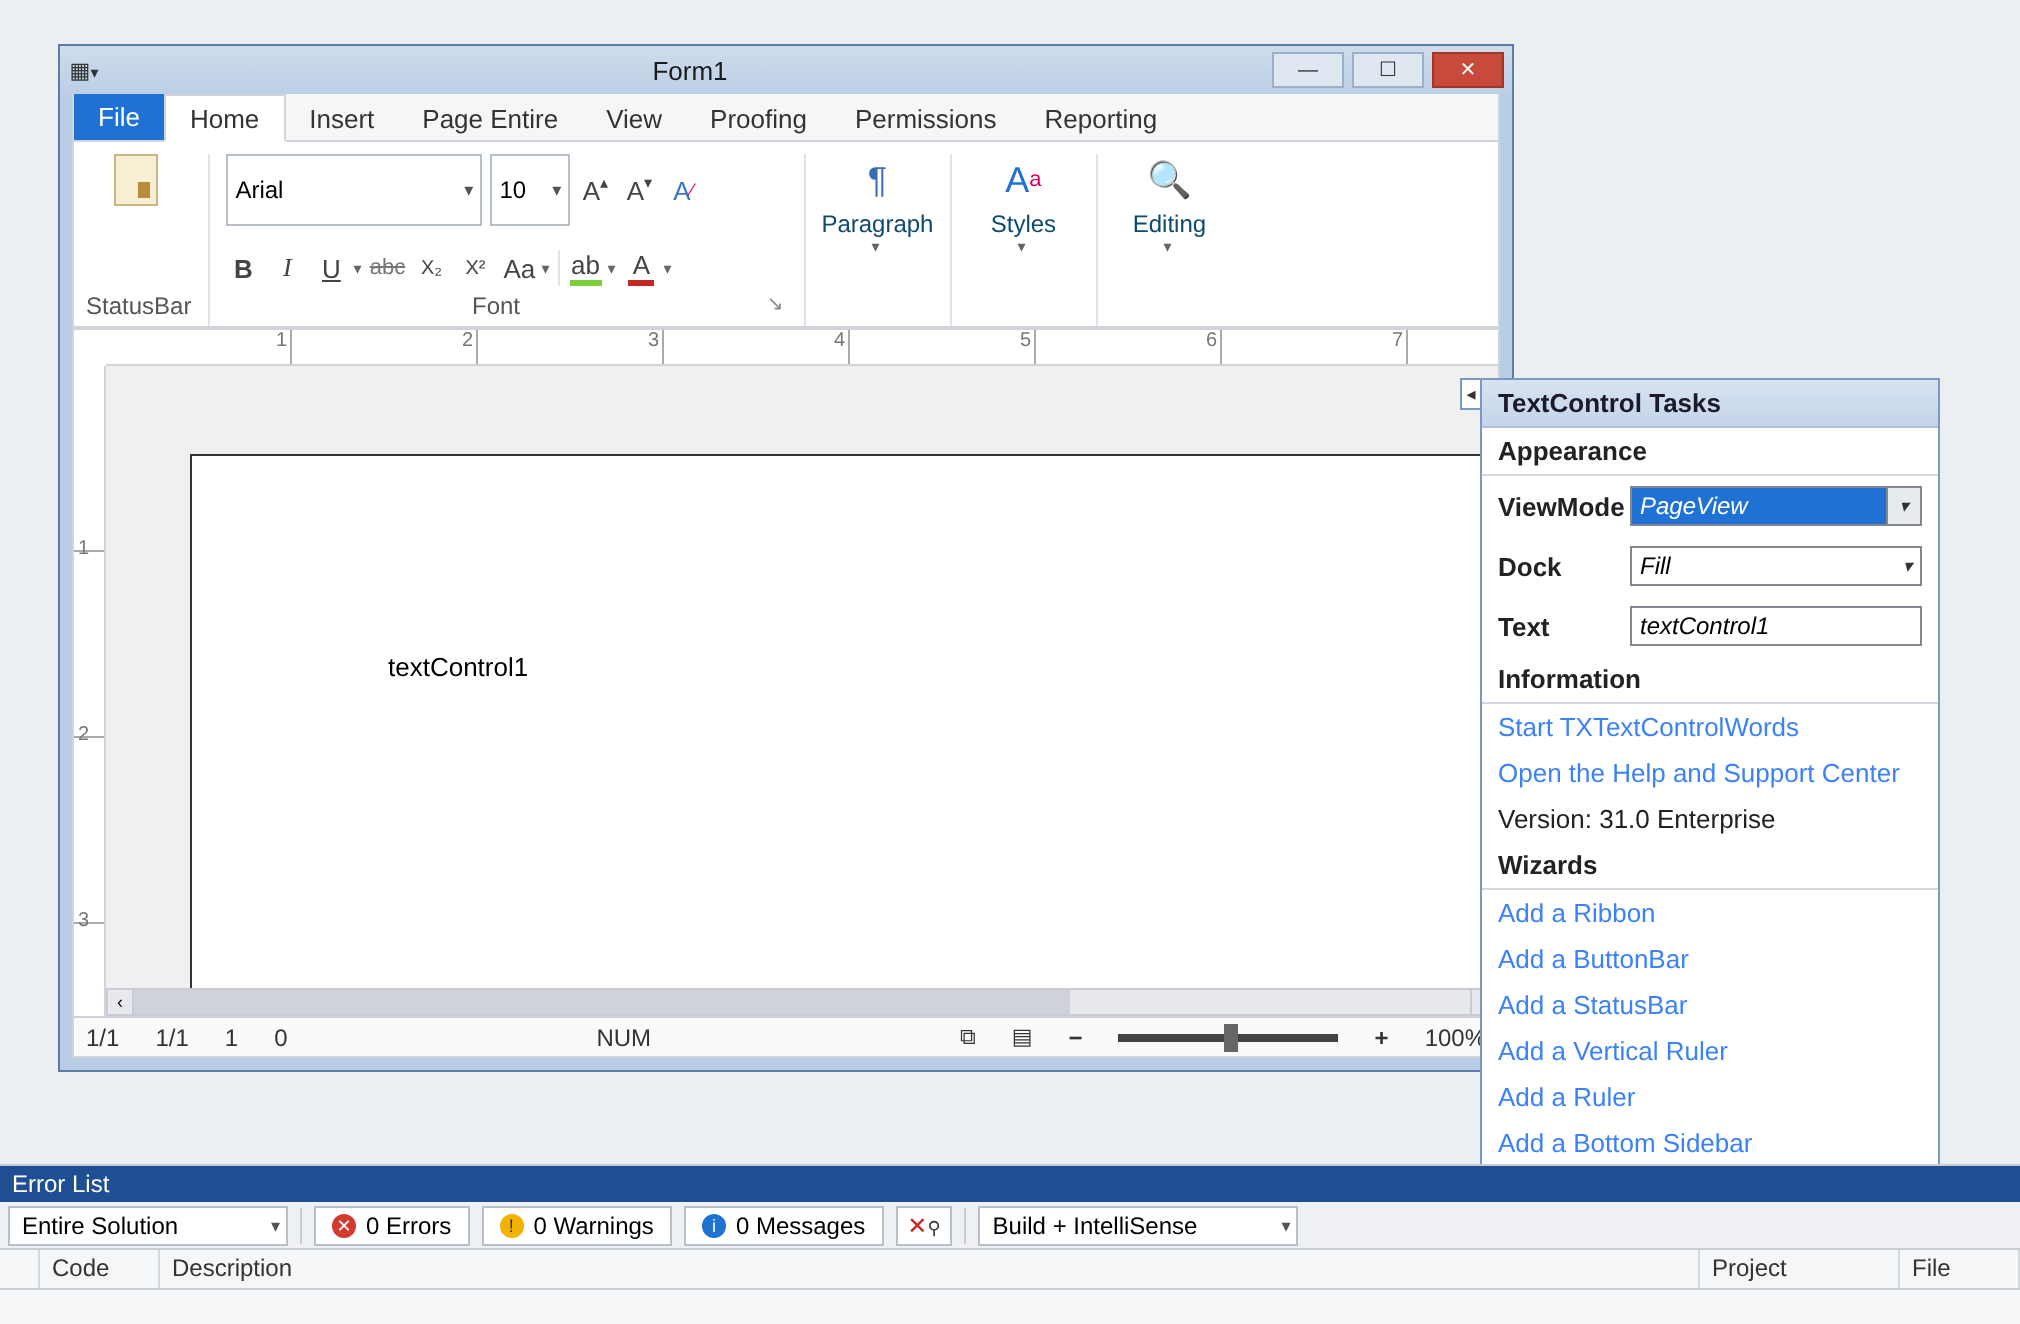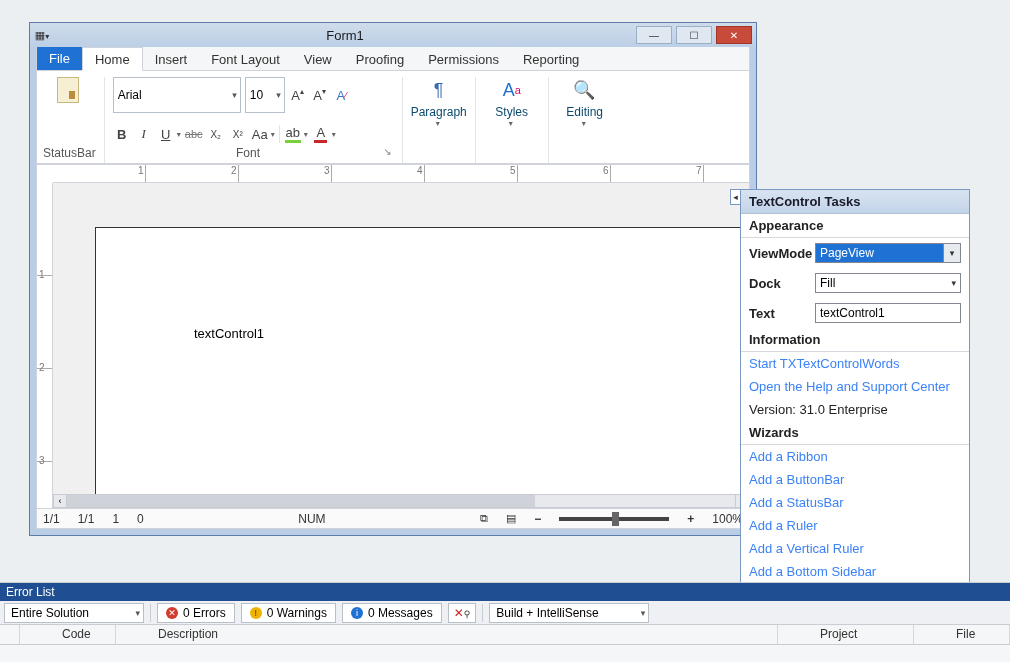--- a/index.html
+++ b/index.html
@@ -196,20 +196,21 @@
     padding: 4px 8px;
     border-bottom: 1px solid #d4d9e0;
     color: #222;
   }
   .tasks-row { display: flex; align-items: center; padding: 5px 8px; gap: 6px; }
   .tasks-row label { width: 60px; color: #222; font-weight: bold; }
   .tasks-row .field {
     flex: 1; height: 20px; border: 1px solid #828790; padding: 4px 4px;
     display: flex; align-items: center; font-size: 12px; background: #fff;
     position: relative;
+    font-style: italic;
   }
   .tasks-row .field.selected { background: #1f72d4; color: #fff; }
   .tasks-row .field.combo-f::after { content: "▾"; position: absolute; right: 4px; font-size: 9px; color: #333; }
   .tasks-row .field.selected.combo-f::after { color: #333; background: #e7eaee; right: 0; top: 0; bottom: 0; width: 16px; text-align: center; line-height: 18px; border-left: 1px solid #828790; }
   .tasks-link {
     display: block; padding: 4px 8px; color: #3b82f6; cursor: pointer;
   }
   .tasks-plain { padding: 4px 8px; color: #222; }
   .tasks-arrow {
     position: absolute;
@@ -251,21 +252,21 @@
     font-size: 12px; background: #fff;
   }
   .pill .circ { width: 12px; height: 12px; border-radius: 50%; display: flex; align-items: center; justify-content: center; font-size: 9px; color: #fff; }
   .circ.err { background: #d23b2d; }
   .circ.warn { background: #f2b200; color: #333; }
   .circ.msg { background: #1f72d4; }
   .pill.icon-only { padding: 0 5px; }
   .el-sep { width: 1px; height: 18px; background: #c9cdd3; }
   .el-columns {
     display: flex; height: 20px; border-bottom: 1px solid #c9cdd3;
-    background: #f5f6f7; font-size: 12px; color: #333; gap: 36px;
+    background: #f5f6f7; font-size: 12px; color: #333;
   }
   .el-col { border-right: 1px solid #d4d8dd; padding: 2px 6px; }
 </style>
 </head>
 <body>
 
 <div class="form-window">
 
   <div class="title-bar">
     <div class="sys-icon">▦<span style="font-size:8px">▾</span></div>
@@ -276,21 +277,21 @@
       <div class="win-btn close">✕</div>
     </div>
   </div>
 
   <div class="menu-area">
 
     <div class="tabs">
       <div class="tab file">File</div>
       <div class="tab active">Home</div>
       <div class="tab">Insert</div>
-      <div class="tab">Font Layout</div>
+      <div class="tab">Page Entire</div>
       <div class="tab">View</div>
       <div class="tab">Proofing</div>
       <div class="tab">Permissions</div>
       <div class="tab">Reporting</div>
     </div>
 
     <div class="ribbon">
 
       <div class="ribbon-group">
         <div class="rg-content">
@@ -446,22 +447,22 @@
 
   <div class="tasks-section">Information</div>
   <a class="tasks-link">Start TXTextControlWords</a>
   <a class="tasks-link">Open the Help and Support Center</a>
   <div class="tasks-plain">Version: 31.0 Enterprise</div>
 
   <div class="tasks-section">Wizards</div>
   <a class="tasks-link">Add a Ribbon</a>
   <a class="tasks-link">Add a ButtonBar</a>
   <a class="tasks-link">Add a StatusBar</a>
+  <a class="tasks-link">Add a Vertical Ruler</a>
   <a class="tasks-link">Add a Ruler</a>
-  <a class="tasks-link">Add a Vertical Ruler</a>
   <a class="tasks-link">Add a Bottom Sidebar</a>
   <a class="tasks-link">Add a Left Sidebar</a>
   <a class="tasks-link">Add a Right Sidebar</a>
   <a class="tasks-link">Arrange Controls Automatically</a>
 </div>
 
 <div class="error-list">
   <div class="el-title">Error List</div>
   <div class="el-toolbar">
     <div class="el-combo" style="width:140px">Entire Solution</div>

